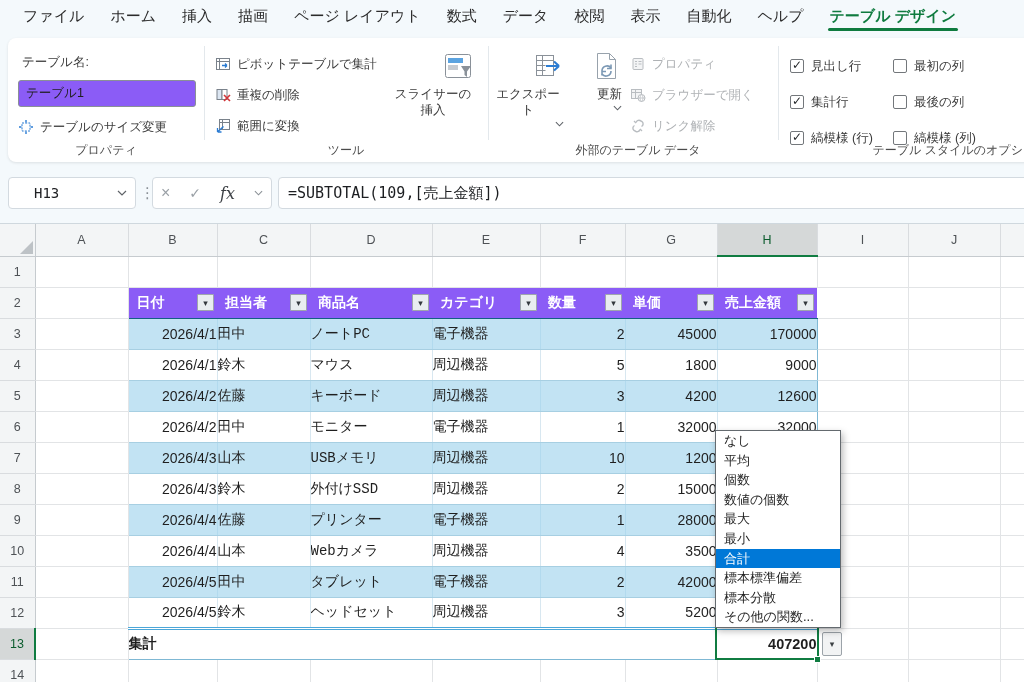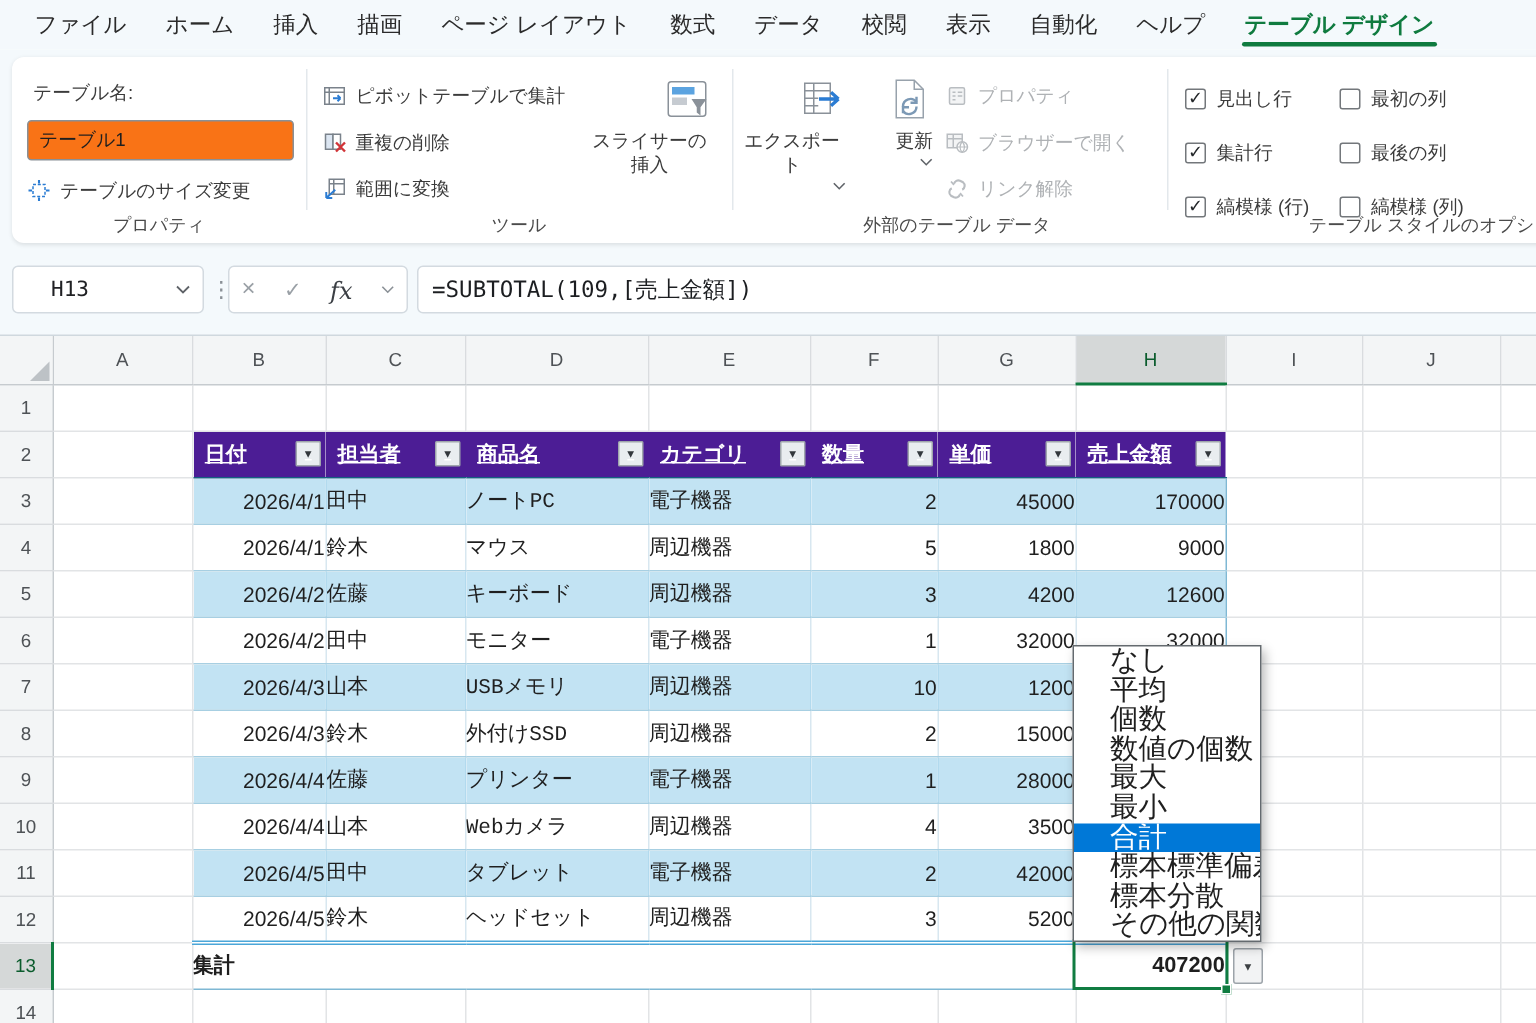--- a/index.html
+++ b/index.html
@@ -18,21 +18,21 @@
   .vdiv { position:absolute; top:8px; height:94px; width:1px; background:#E3E8EC; }
   .group-label { position:absolute; top:104px; font-size:12px; color:#4b4b4b; text-align:center; white-space:nowrap; overflow:hidden; }
   .rlabel { font-size:12.5px; color:#3b3b3b; white-space:nowrap; }
   .small-btn-col { position:absolute; display:flex; flex-direction:column; gap:13px; }
   .small-btn { display:flex; align-items:center; gap:6px; height:18px; cursor:default; }
   .small-btn .rlabel { font-size:12.5px; }
   .small-btn.disabled .rlabel { color:#AFB2B5; }
   .icon { display:inline-flex; align-items:center; justify-content:center; }
   .icon svg { display:block; }
   .tname-label { position:absolute; left:14px; top:16px; }
-  .tname-input { position:absolute; left:10px; top:42px; width:178px; height:27px; background:#f97316; border:1px solid #8A9096; border-radius:3px; font-size:12.5px; color:#1f1f1f; display:flex; align-items:center; padding-left:7px; }
+  .tname-input { position:absolute; left:10px; top:42px; width:178px; height:27px; background:#8b5cf6; border:1px solid #8A9096; border-radius:3px; font-size:12.5px; color:#1f1f1f; display:flex; align-items:center; padding-left:7px; }
   .big-btn { position:absolute; top:12px; display:flex; flex-direction:column; align-items:flex-end; cursor:default; }
   .big-btn .blabel { font-size:12.5px; color:#3b3b3b; margin-top:4px; text-align:center; line-height:16px; }
   .big-btn .chev { margin-top:3px; }
   .cb-col { position:absolute; display:flex; flex-direction:column; gap:20px; }
   .cb-row { display:flex; align-items:center; gap:7px; height:16px; }
   .cb { width:14px; height:14px; border:1px solid #73777B; border-radius:2px; background:#fff; position:relative; flex:none; }
   .cb.checked::after { content:"✓"; position:absolute; left:1px; top:-2px; font-size:12px; font-weight:bold; color:#232629; }
 
   
   .formula-region { position:absolute; top:166px; left:0; width:100%; height:58px; background:#F4F9FC; border-bottom:1px solid #CFD8DE; }
@@ -51,41 +51,41 @@
   .grid-region { position:absolute; top:224px; left:0; width:1024px; height:458px; overflow:hidden; background:#fff; }
   table.sheet { border-collapse:collapse; table-layout:fixed; width:1025px; }
   .sheet td { padding:0; overflow:hidden; white-space:nowrap; vertical-align:middle; }
   .corner { background:#F3F5F6; border-right:1px solid #C6CBCF; border-bottom:1px solid #C6CBCF; position:relative; }
   .corner::after { content:""; position:absolute; right:2px; bottom:2px; border-style:solid; border-width:0 0 13px 13px; border-color:transparent transparent #BDC2C6 transparent; }
   .ch { background:#F3F5F6; border-right:1px solid #D9DCDF; border-bottom:1px solid #C6CBCF; font-size:12.5px; color:#4e5256; text-align:center; }
   .ch-sel { background:#D5D8D8; color:#0B5C2D; border-bottom:2px solid #107C41; }
   .rh { background:#F3F5F6; border-right:1px solid #C6CBCF; border-bottom:1px solid #D9DCDF; font-size:12.5px; color:#4e5256; text-align:center; }
   .rh-sel { background:#D5D8D8; color:#0B5C2D; border-right:2px solid #107C41; }
   .cell { background:#fff; border-right:1px solid #E2E4E6; border-bottom:1px solid #E2E4E6; }
-  .tbl-head { background:#4c1d95; color:#fff; font-size:14px; border-bottom:1px solid #156082;text-decoration:underline; }
+  .tbl-head { background:#8b5cf6; color:#fff; font-size:14px; border-bottom:1px solid #156082; }
   .hwrap { display:flex; align-items:center; justify-content:space-between; padding:0 3px 0 8px; }
   .hlabel { font-weight:bold; }
   .filter-btn { width:17px; height:17px; flex:none; background:#E9EDF0; border:1px solid #9FA6AC; border-radius:1px; color:#33383d; font-size:9px; display:flex; align-items:center; justify-content:center; }
   .tcell { font-size:14px; color:#1f1f1f; border-right:1px solid #D8E7F0; border-bottom:1px solid #A7CFE2; }
   .band { background:#C2E3F3; border-right-color:#B2DAEE; }
   .white { background:#fff; }
   .al { text-align:left; padding-left:8px;font-family:Liberation Mono, monospace; }
   .ar { text-align:right; padding-right:7px; }
   .t-left { border-left:1px solid #7FB8D4; }
   .t-right { border-right:1px solid #7FB8D4; }
   .total { background:#fff; border-top:3px double #4BA6D8; border-bottom:1px solid #7FB8D4; font-size:14px; }
   .total-label { font-weight:bold; text-align:left; padding-left:8px; }
   .total-value { font-weight:bold; text-align:right; padding-right:6px; font-size:14.5px; }
 
   
   .sel-overlay { position:absolute; left:715px; top:626px; width:104px; height:34px; border:2px solid #107C41; pointer-events:none; z-index:5; }
   .fill-handle { position:absolute; left:814px; top:656px; width:7px; height:7px; background:#107C41; border:1px solid #fff; z-index:6; }
   .subtotal-trigger { position:absolute; left:822px; top:632px; width:20px; height:24px; background:#F2F3F4; border:1px solid #9CA3A9; border-radius:2px; color:#3c4043; font-size:9px; display:flex; align-items:center; justify-content:center; z-index:4; }
   .dropdown { position:absolute; left:715px; top:430px; width:126px; background:#fff; border:1px solid #646a6f; box-shadow:2px 3px 7px rgba(0,0,0,.28); z-index:10; }
-  .dd-item { height:19.6px; line-height:19.6px; padding-left:24px; font-size:19px; color:#1f1f1f; white-space:nowrap; overflow:hidden; }
+  .dd-item { height:19.6px; line-height:19.6px; padding-left:8px; font-size:13px; color:#1f1f1f; white-space:nowrap; overflow:hidden; }
   .dd-item.selected { background:#0078D7; color:#fff; }
 </style>
 </head>
 <body>
 
 <div class="tabbar" id="tabbar">
     <div class="tab">ファイル</div>
     <div class="tab">ホーム</div>
     <div class="tab">挿入</div>
     <div class="tab">描画</div>

